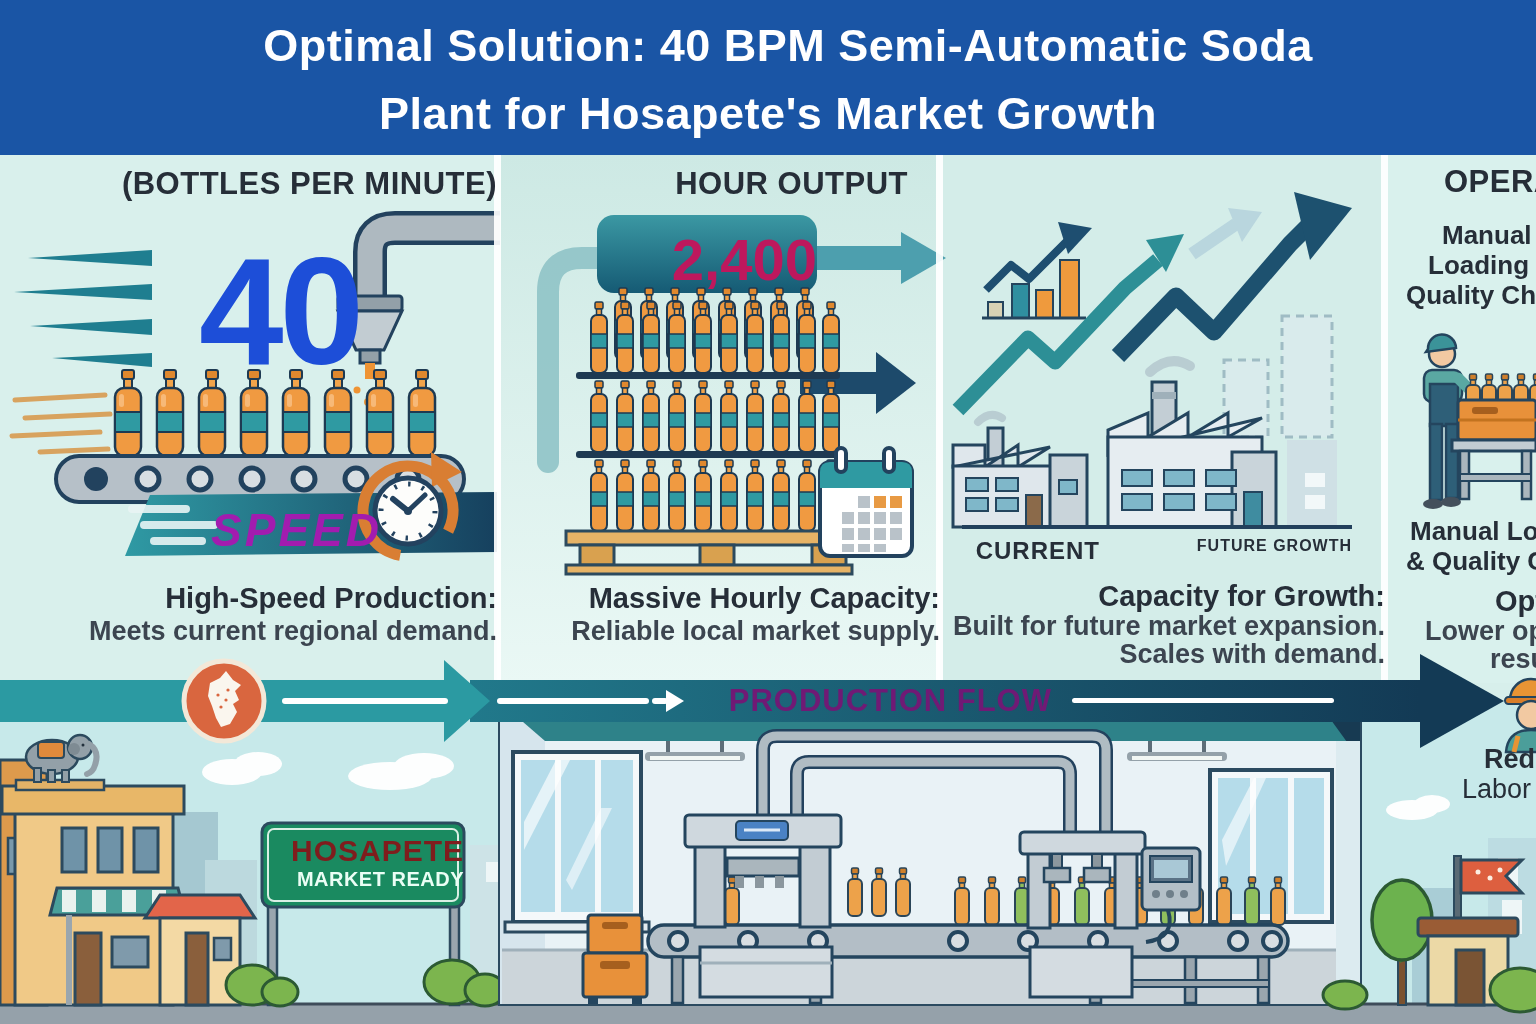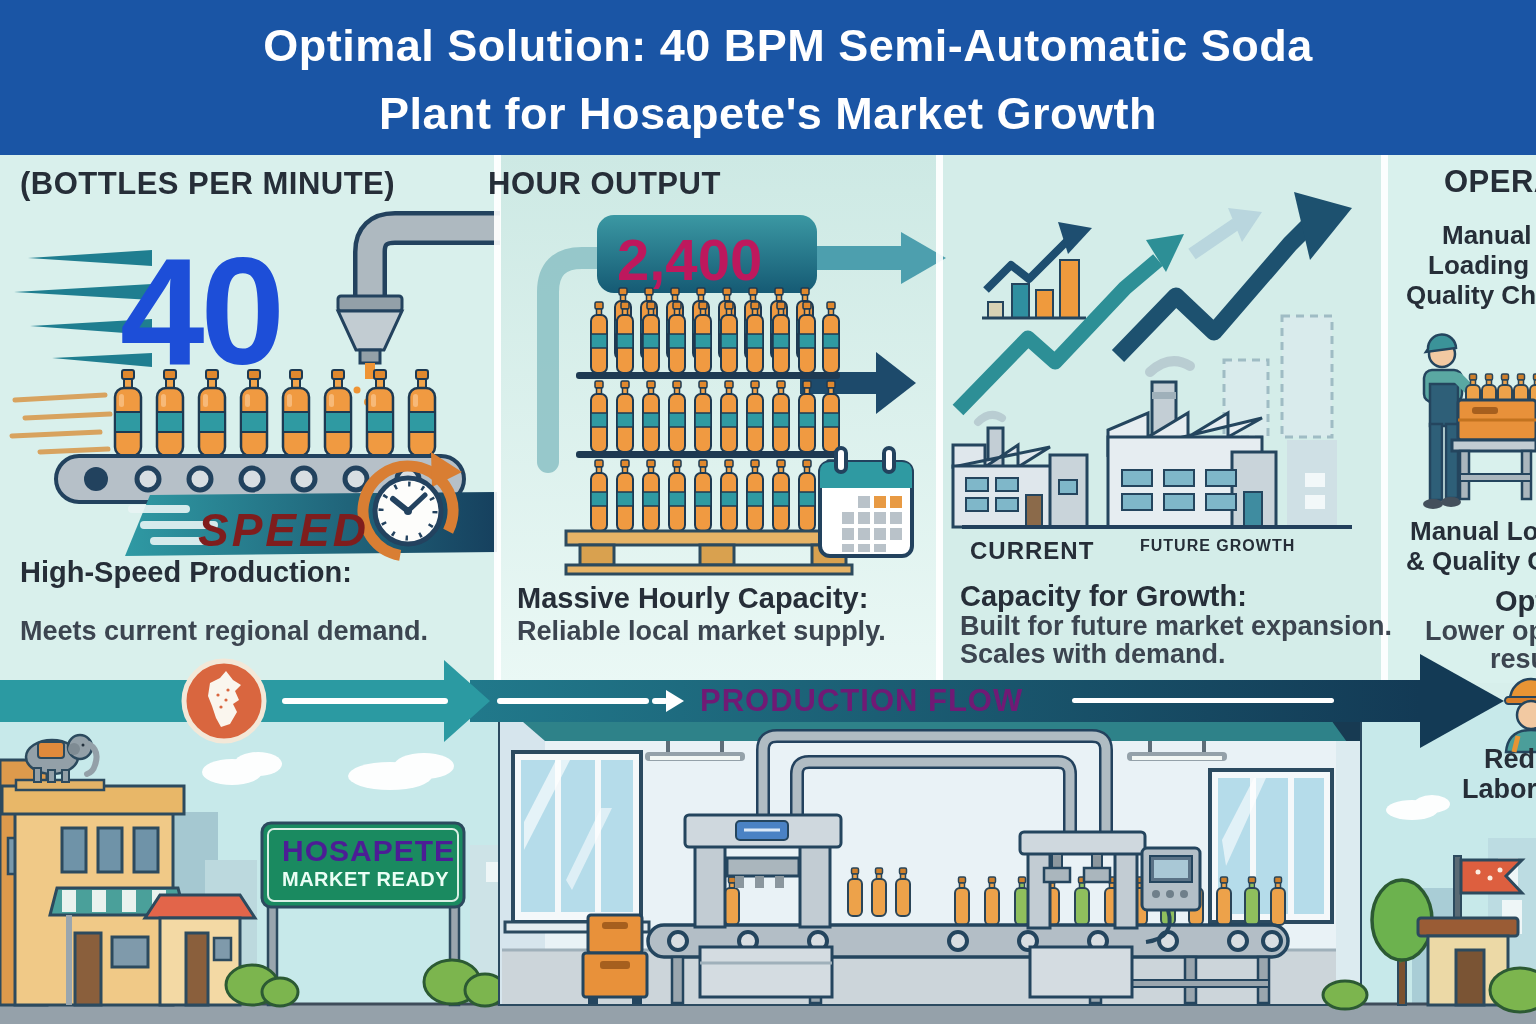--- a/index.html
+++ b/index.html
@@ -1,20 +1,20 @@
 <!DOCTYPE html>
 <html><head>
 <meta charset="utf-8">
 <style>
   html,body{margin:0;padding:0;background:#222;}
   .canvas{position:relative;width:1536px;height:1024px;overflow:hidden;background:#d7efeb;
           font-family:"Liberation Sans", sans-serif;}
   .abs{position:absolute;}
   .t{position:absolute;color:#262e38;white-space:nowrap;}
-  .ctr{text-align:left;margin-left:20px;}
+  .ctr{text-align:right;}
   .header{left:0;top:0;width:1536px;height:155px;background:#1a55a5;}
   .hline{width:1536px;text-align:center;color:#ffffff;font-weight:800;font-size:45px;letter-spacing:.5px;}
   .pheading{font-weight:800;font-size:31px;letter-spacing:.5px;}
   .cap-title{font-weight:800;font-size:29px;}
   .cap-body{font-weight:600;font-size:27px;color:#3c4550;}
   .p4t{font-weight:700;font-size:26px;}
   .bigno{font-weight:800;color:#1d4ed8;}
 </style>
 </head>
 <body>
@@ -531,22 +531,22 @@
     </g>
   </svg>
 
   <div class="abs header">
     <div class="hline" style="position:absolute;top:20px;padding-left:20px;">Optimal Solution: 40 BPM Semi-Automatic Soda</div>
     <div class="hline" style="position:absolute;top:88px;">Plant for Hosapete's Market Growth</div>
   </div>
 
   <div class="t pheading ctr" style="left:0;top:166px;width:497px;">(BOTTLES PER MINUTE)</div>
   <div class="t bigno ctr" style="left:100px;top:238px;width:260px;font-size:152px;line-height:146px;letter-spacing:-4px;">40</div>
-  <div class="t ctr" style="left:178px;top:503px;width:204px;color:#7f1d1d;font-size:46px;font-weight:800;font-style:italic;letter-spacing:3px;">SPEED</div>
-  <div class="t cap-title ctr" style="left:0;top:556px;width:497px;">High-Speed Production:</div>
+  <div class="t ctr" style="left:178px;top:503px;width:204px;color:#a21caf;font-size:46px;font-weight:800;font-style:italic;letter-spacing:3px;">SPEED</div>
+  <div class="t cap-title ctr" style="left:0;top:582px;width:497px;">High-Speed Production:</div>
   <div class="t pheading ctr" style="left:468px;top:166px;width:440px;">HOUR OUTPUT</div>
 
   <div class="t cap-body ctr" style="left:0;top:616px;width:497px;">Meets current regional demand.</div>
   <div class="t ctr" style="left:597px;top:226px;width:220px;color:#be185d;font-size:58px;font-weight:800;">2,400</div>
   <div class="t cap-body ctr" style="left:497px;top:616px;width:443px;">Reliable local market supply.</div>
   <div class="t cap-title ctr" style="left:497px;top:582px;width:443px;">Massive Hourly Capacity:</div>
 
   <div class="t ctr" style="left:950px;top:537px;width:150px;font-size:24px;font-weight:800;letter-spacing:1px;">CURRENT</div>
   <div class="t ctr" style="left:1120px;top:537px;width:232px;font-size:16px;font-weight:800;letter-spacing:1px;">FUTURE GROWTH</div>
   <div class="t cap-title ctr" style="left:940px;top:580px;width:445px;">Capacity for Growth:</div>
@@ -556,20 +556,20 @@
   <div class="t pheading" style="left:1444px;top:164px;">OPERA</div>
   <div class="t p4t" style="left:1442px;top:220px;">Manual</div>
   <div class="t p4t" style="left:1428px;top:250px;">Loading &amp;</div>
   <div class="t p4t" style="left:1406px;top:280px;">Quality Check</div>
   <div class="t p4t" style="left:1410px;top:516px;">Manual Loadin</div>
   <div class="t p4t" style="left:1406px;top:546px;">&amp; Quality Chec</div>
   <div class="t" style="left:1495px;top:585px;font-size:29px;font-weight:800;">Opt</div>
   <div class="t cap-body" style="left:1425px;top:616px;">Lower op</div>
   <div class="t cap-body" style="left:1490px;top:644px;">resu</div>
   <div class="t" style="left:1484px;top:744px;font-size:27px;font-weight:800;">Redu</div>
-  <div class="t" style="left:1462px;top:774px;font-size:27px;font-weight:700;">Labor</div>
+  <div class="t" style="left:1462px;top:774px;font-size:27px;font-weight:400;">Labor</div>
 
   <div class="t ctr" style="left:680px;top:683px;width:372px;color:#701a75;font-size:31px;font-weight:800;letter-spacing:1px;">PRODUCTION FLOW</div>
 
-  <div class="t ctr" style="left:262px;top:834px;width:202px;color:#4c1d95;font-size:30px;font-weight:800;letter-spacing:1px;">HOSAPETE</div>
+  <div class="t ctr" style="left:262px;top:834px;width:202px;color:#7f1d1d;font-size:30px;font-weight:800;letter-spacing:1px;">HOSAPETE</div>
   <div class="t ctr" style="left:262px;top:868px;width:202px;color:#eafef5;font-size:20px;font-weight:800;letter-spacing:.5px;">MARKET READY</div>
 
 </div>
 
 </body></html>

